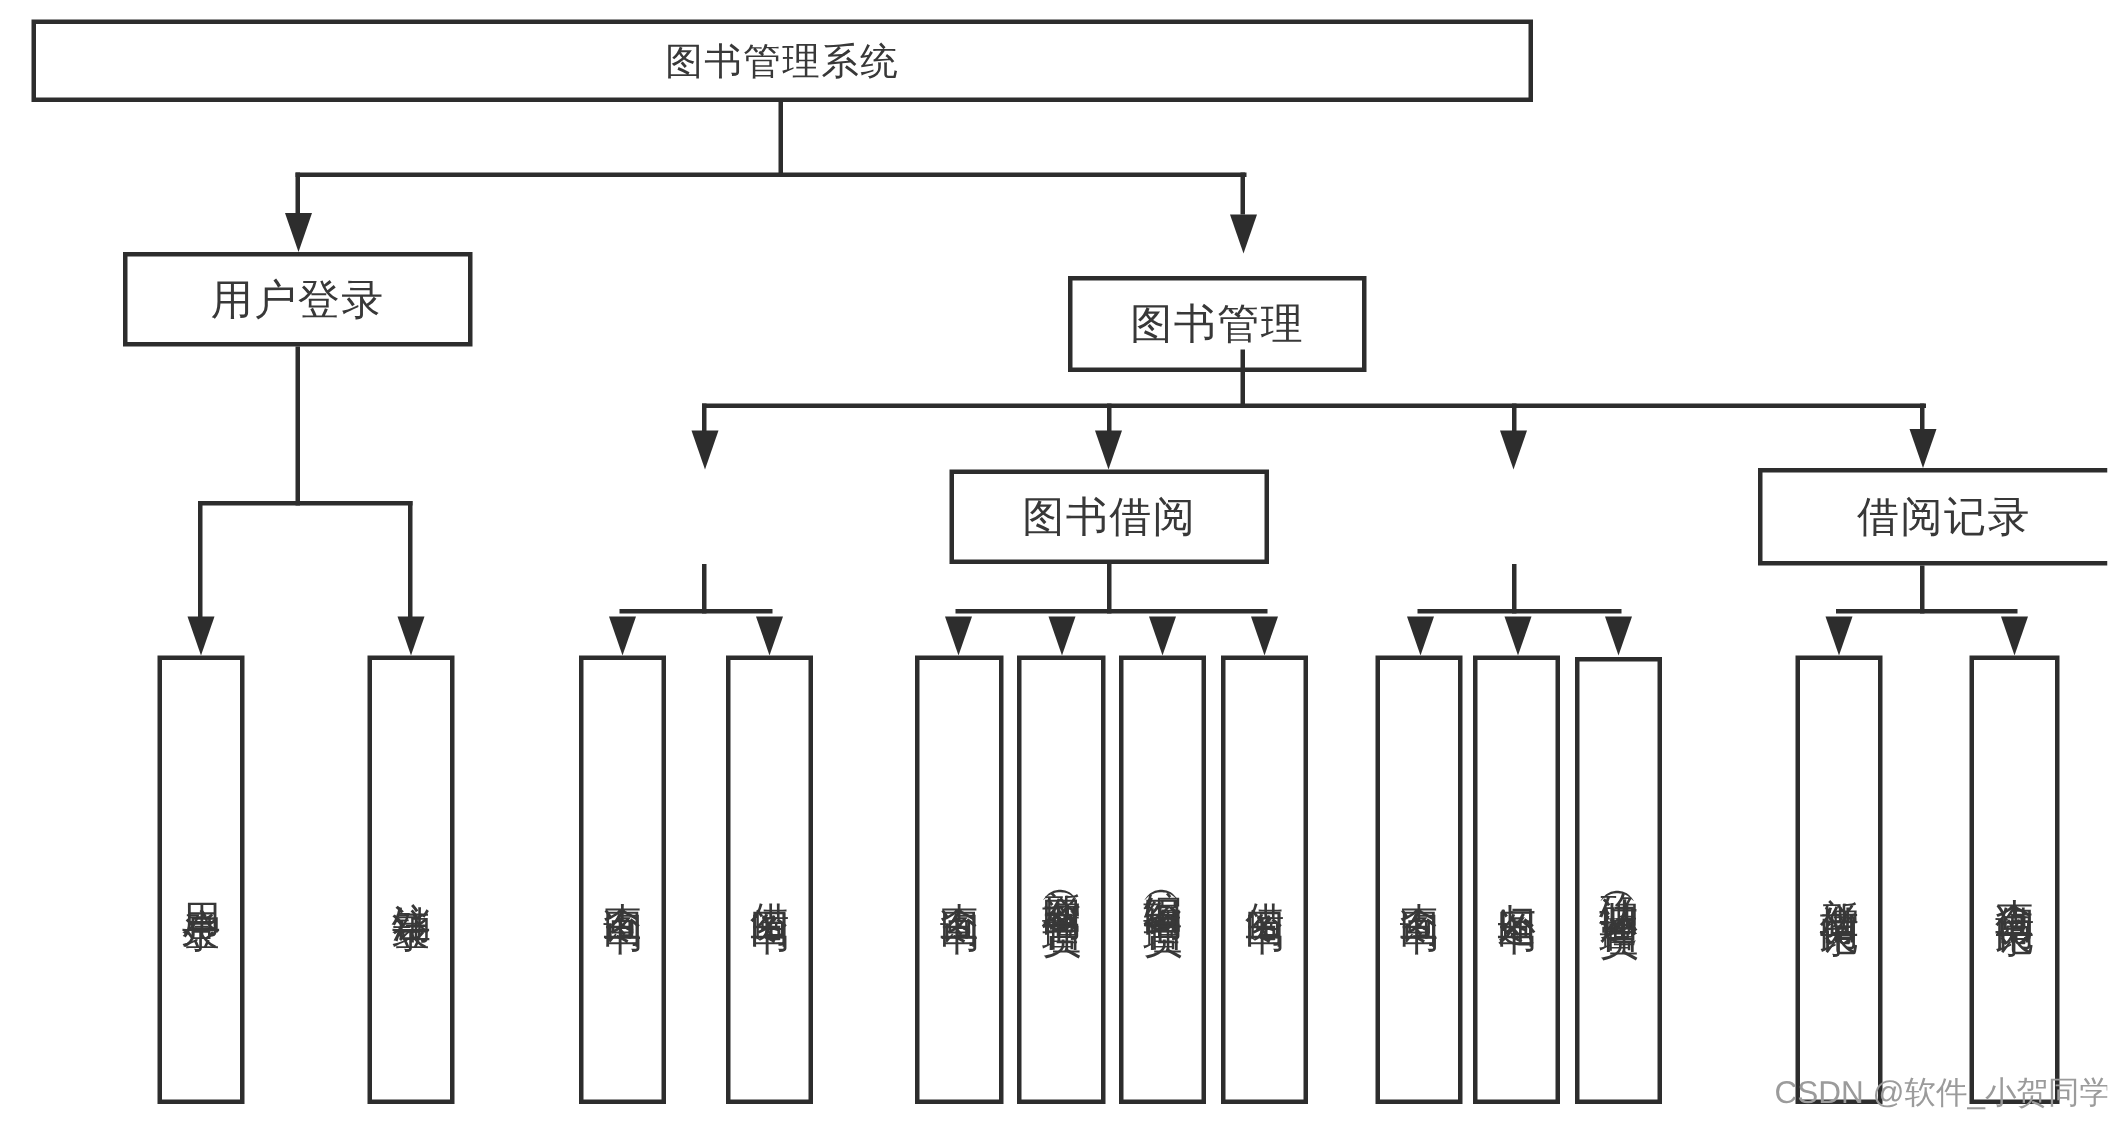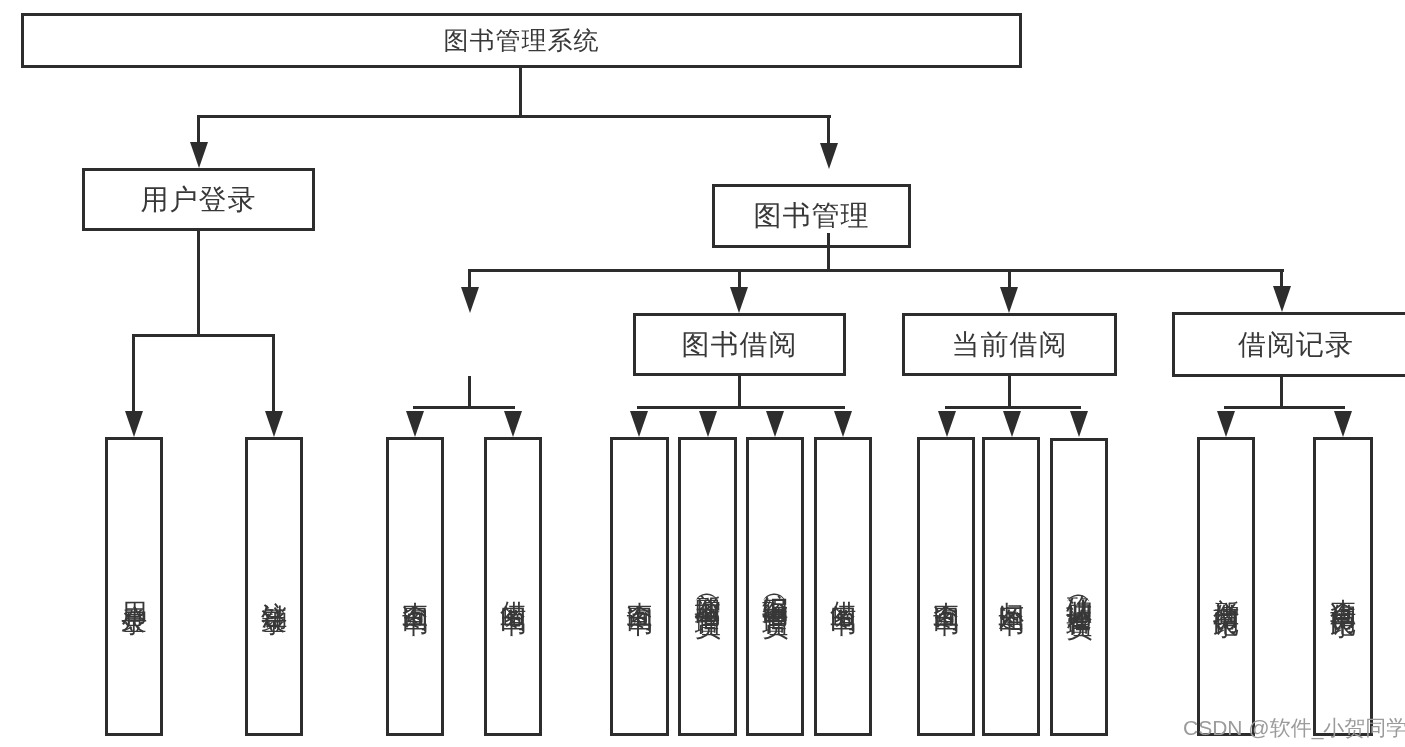--- a/index.html
+++ b/index.html
@@ -68,23 +68,20 @@
   <div class="ln" style="left:738px;top:269px;width:3px;height:20px;"></div>
   <div class="ar" style="left:730px;top:287px;"></div>
   <div class="ln" style="left:1008px;top:269px;width:3px;height:20px;"></div>
   <div class="ar" style="left:1000px;top:287px;"></div>
   <div class="ln" style="left:1280px;top:269px;width:3px;height:20px;"></div>
   <div class="ar" style="left:1273px;top:286px;"></div>
 
   <div class="box" style="left:633px;top:313px;width:213px;height:63px;">
     <span class="hl2">图书借阅</span>
   </div>
-  <div class="box" style="left:902px;top:313px;width:215px;height:63px;">
-    <span class="hl2">当前借阅</span>
-  </div>
   <div class="box" style="left:1172px;top:312px;width:248px;height:65px;">
     <span class="hl2">借阅记录</span>
   </div>
 
   <div class="ln" style="left:468px;top:376px;width:3px;height:33px;"></div>
   <div class="ln" style="left:413px;top:406px;width:102px;height:3px;"></div>
   <div class="ar" style="left:406px;top:411px;"></div>
   <div class="ar" style="left:504px;top:411px;"></div>
 
   <div class="ln" style="left:738px;top:376px;width:3px;height:33px;"></div>

